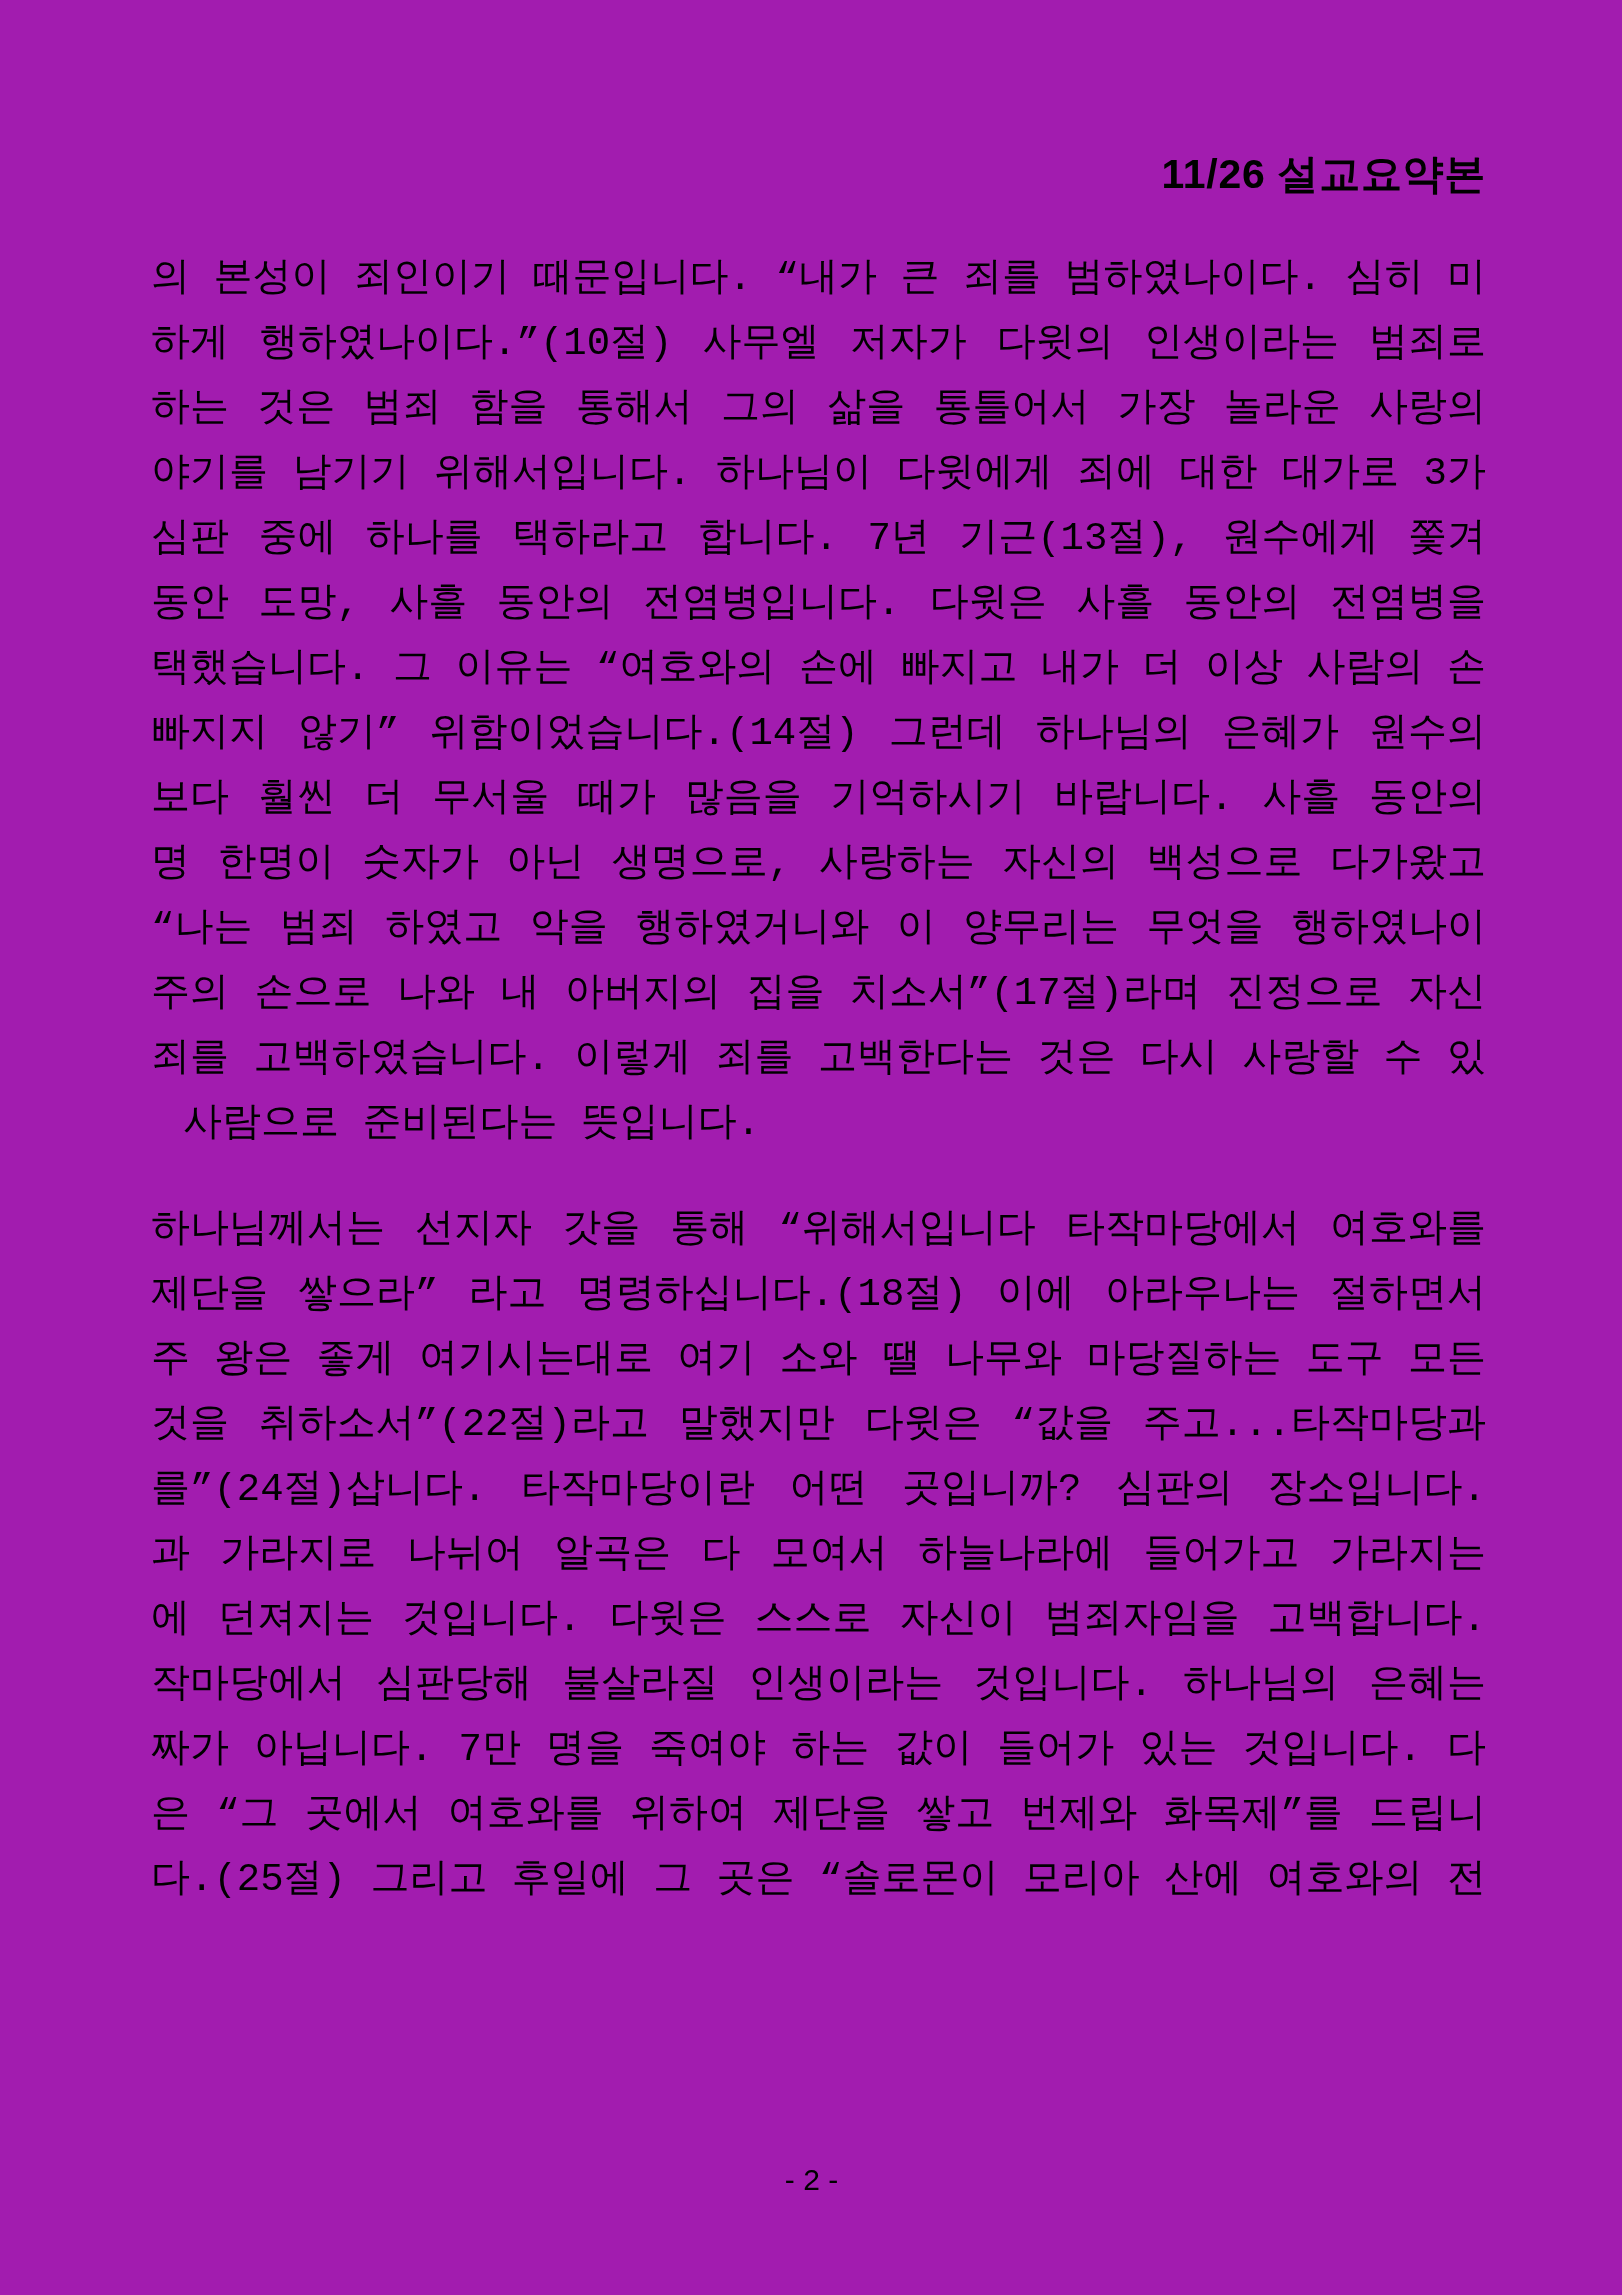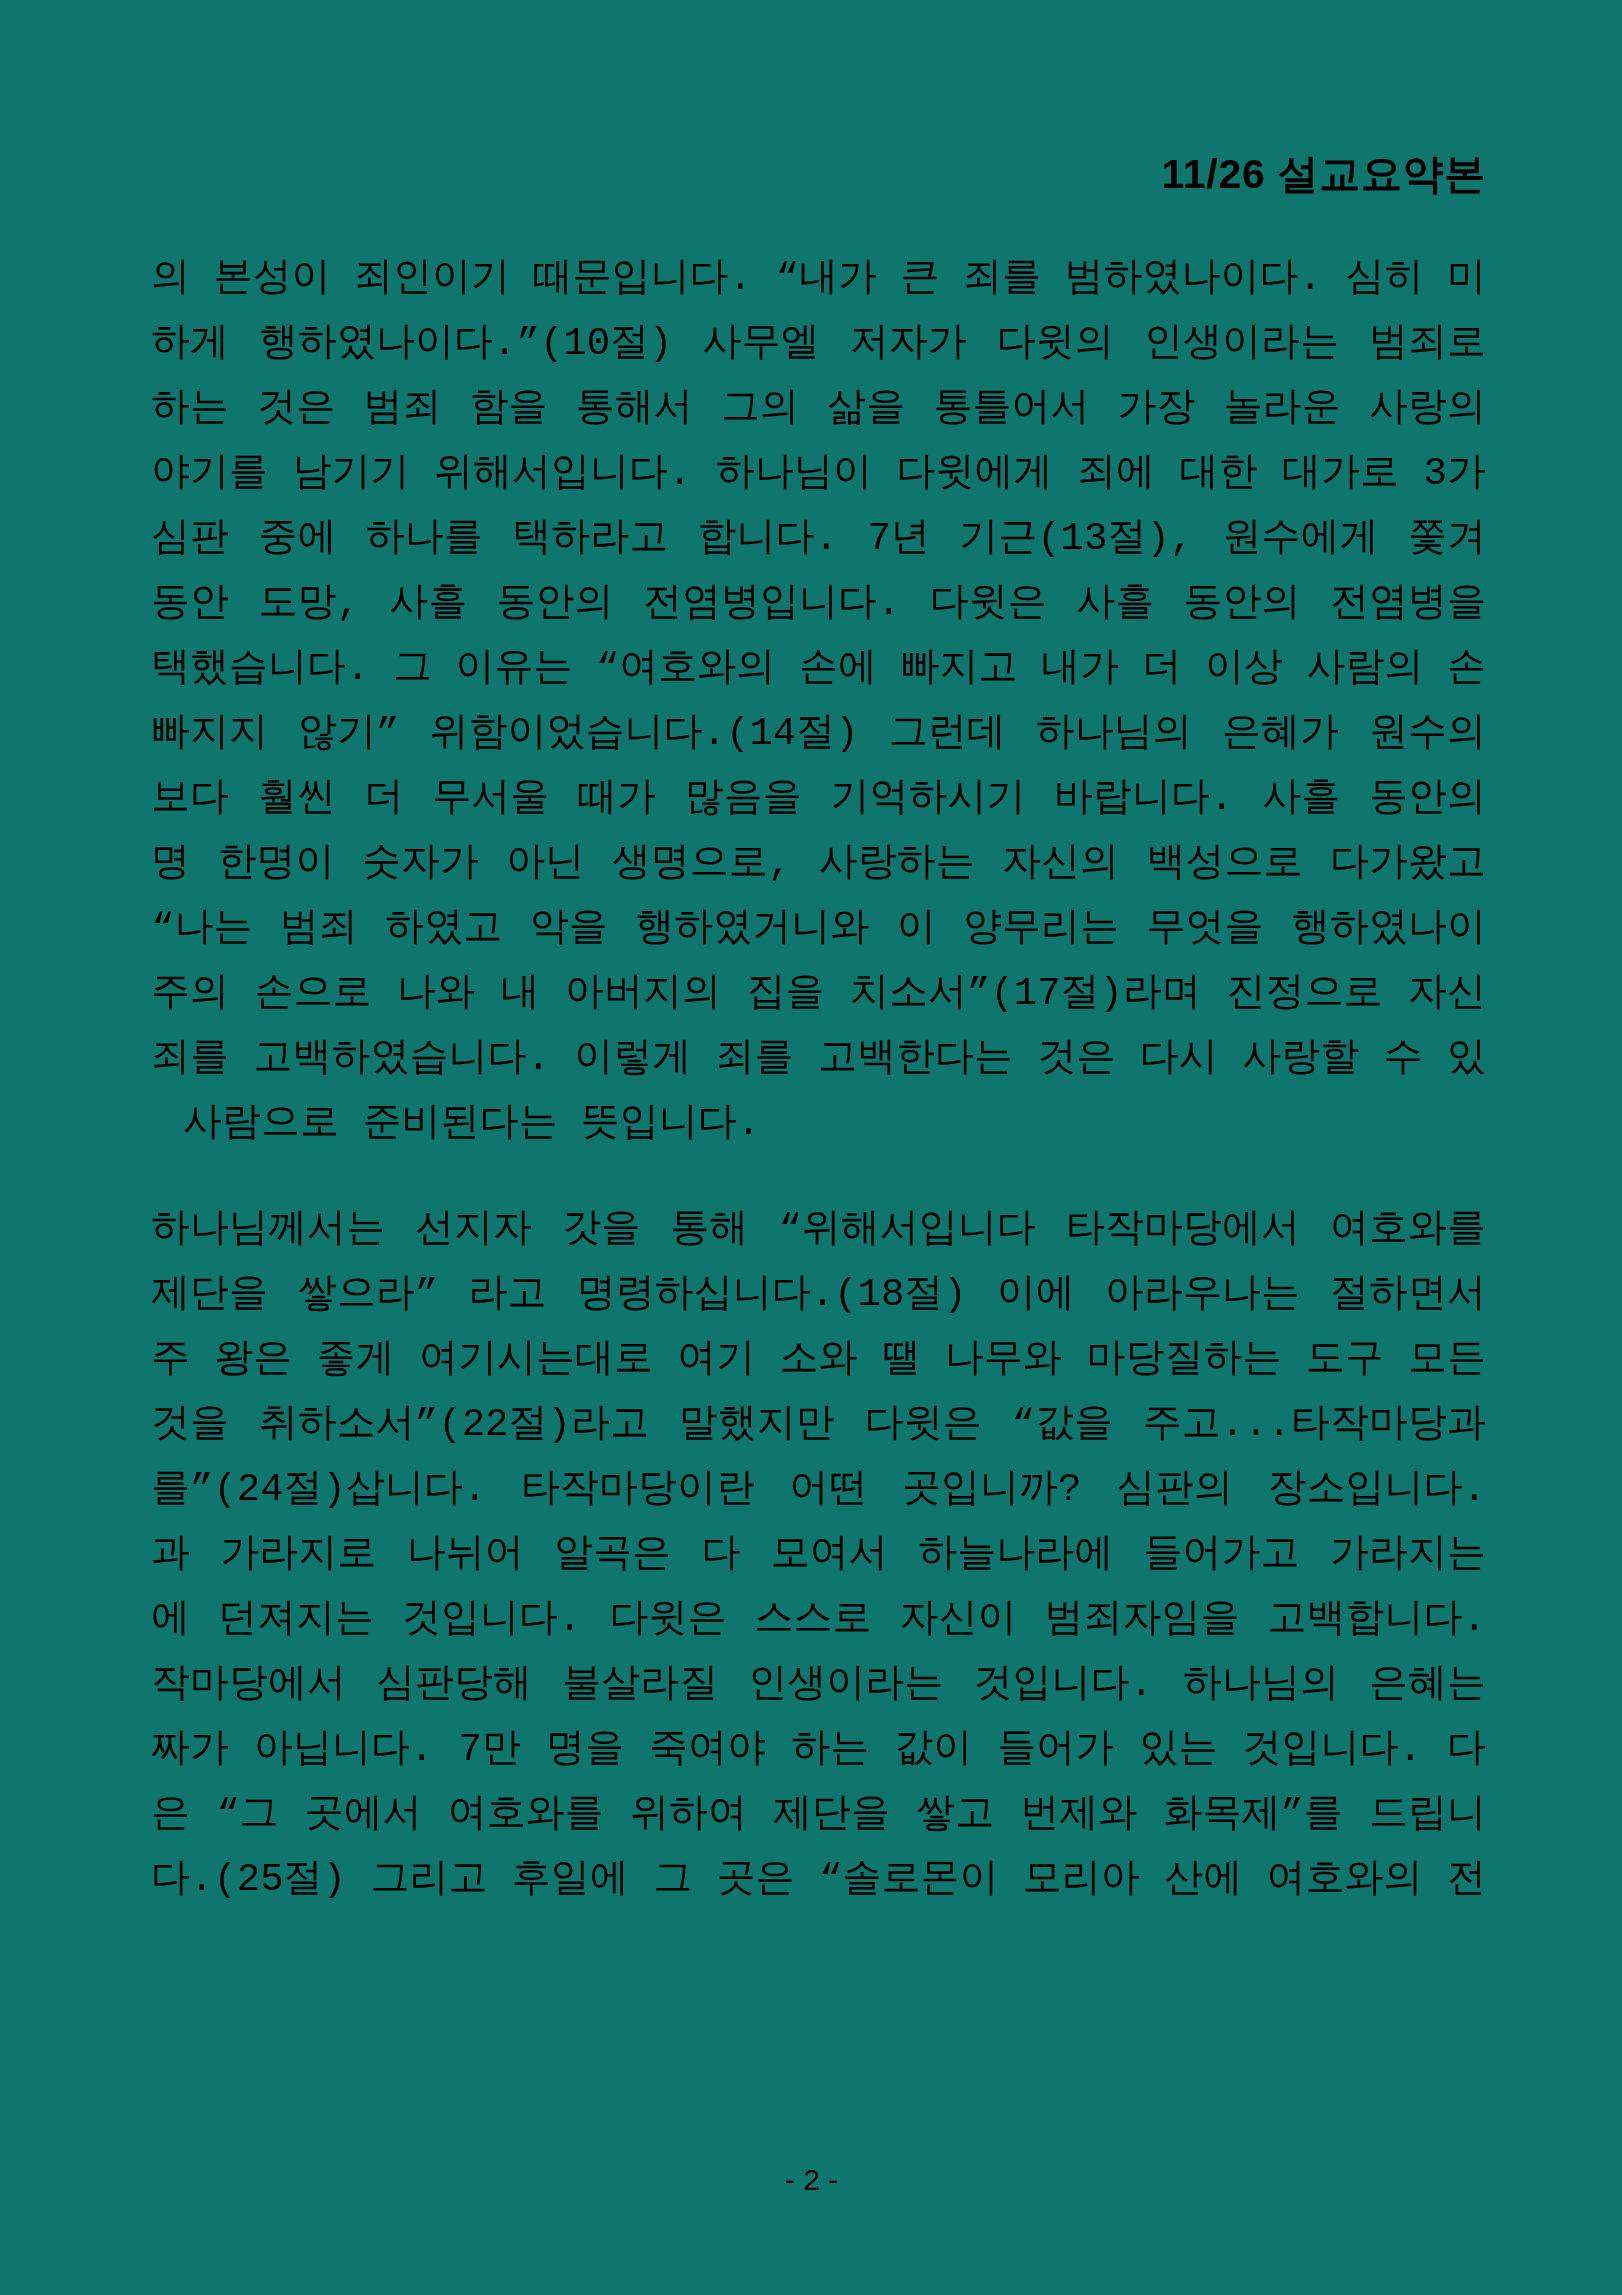--- a/index.html
+++ b/index.html
@@ -4,21 +4,21 @@
 <style>
   html, body {
     margin: 0;
     padding: 0;
     background: #ffffff;
   }
   .page {
     position: relative;
     width: 1623px;
     height: 2295px;
-    background: #0f766e;
+    background: #a21caf;
     color: #000000;
     font-family: "Liberation Sans", sans-serif;
   }
   .doc-header {
     position: absolute;
     top: 148px;
     left: 151px;
     width: 1335px;
     text-align: right;
     font-size: 41px;

